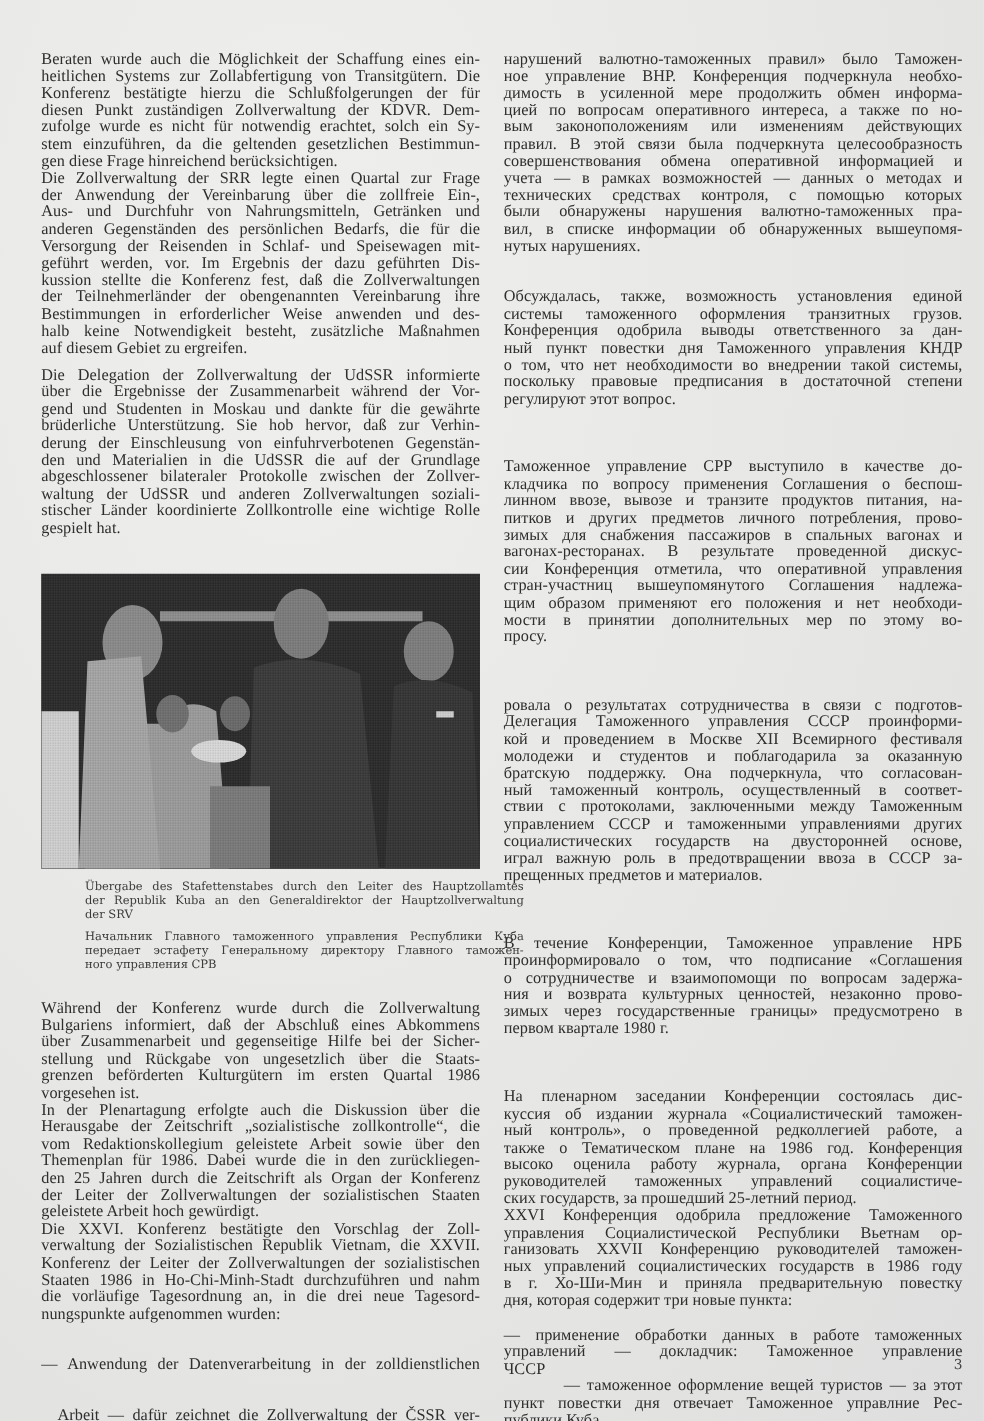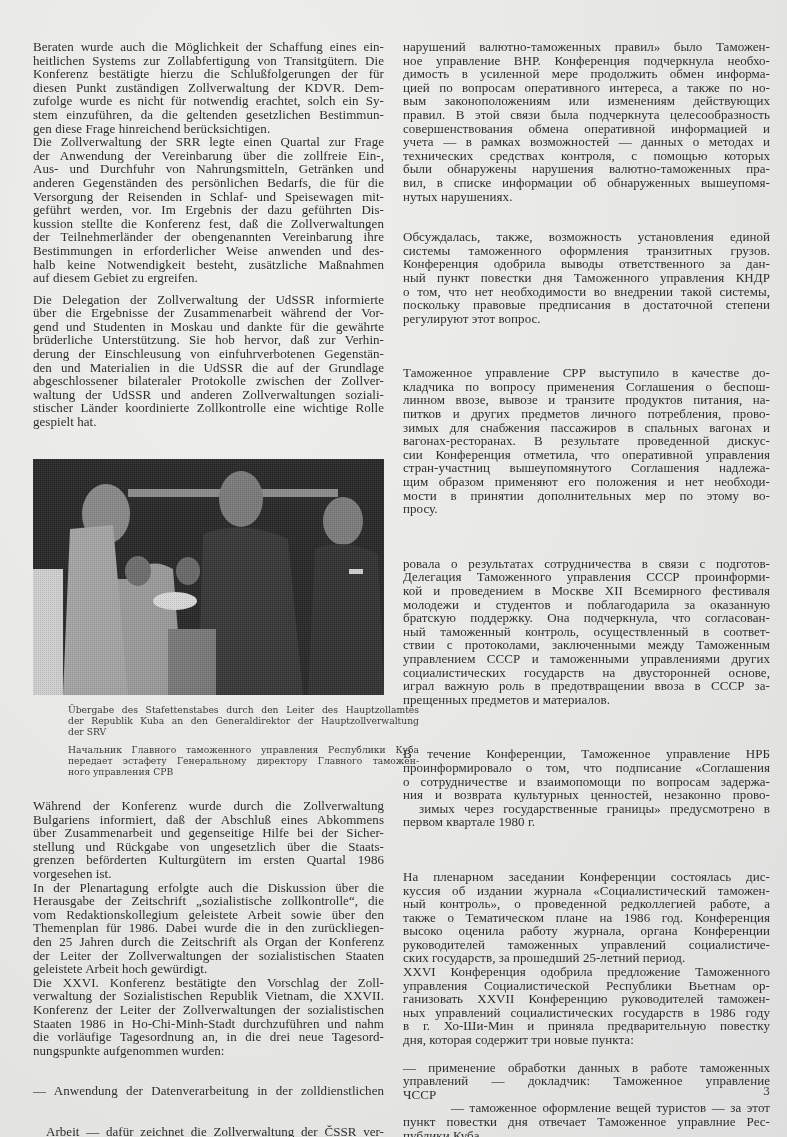--- a/index.html
+++ b/index.html
@@ -199,21 +199,21 @@
     <span class="line" style="white-space: normal;">управлением СССР и таможенными управлениями других</span>
     <span class="line" style="white-space: normal;">социалистических государств на двусторонней основе,</span>
     <span class="line" style="white-space: normal;">играл важную роль в предотвращении ввоза в СССР за-</span>
     <span class="line last" style="white-space: normal;">прещенных предметов и материалов.</span>
   </p>
   <p style="margin-top:41px;">
     <span class="line" style="white-space: normal;">В течение Конференции, Таможенное управление НРБ</span>
     <span class="line" style="white-space: normal;">проинформировало о том, что подписание «Соглашения</span>
     <span class="line" style="white-space: normal;">о сотрудничестве и взаимопомощи по вопросам задержа-</span>
     <span class="line" style="white-space: normal;">ния и возврата культурных ценностей, незаконно прово-</span>
-    <span class="line" style="white-space: normal; margin-left: 16px;">зимых через государственные границы» предусмотрено в</span>
+    <span class="line" style="white-space: normal;">зимых через государственные границы» предусмотрено в</span>
     <span class="line last" style="white-space: normal;">первом квартале 1980 г.</span>
   </p>
   <p style="margin-top:41px;">
     <span class="line" style="white-space: normal;">На пленарном заседании Конференции состоялась дис-</span>
     <span class="line" style="white-space: normal;">куссия об издании журнала «Социалистический таможен-</span>
     <span class="line" style="white-space: normal;">ный контроль», о проведенной редколлегией работе, а</span>
     <span class="line" style="white-space: normal;">также о Тематическом плане на 1986 год. Конференция</span>
     <span class="line" style="white-space: normal;">высоко оценила работу журнала, органа Конференции</span>
     <span class="line" style="white-space: normal;">руководителей таможенных управлений социалистиче-</span>
     <span class="line last" style="white-space: normal;">ских государств, за прошедший 25-летний период.</span>

